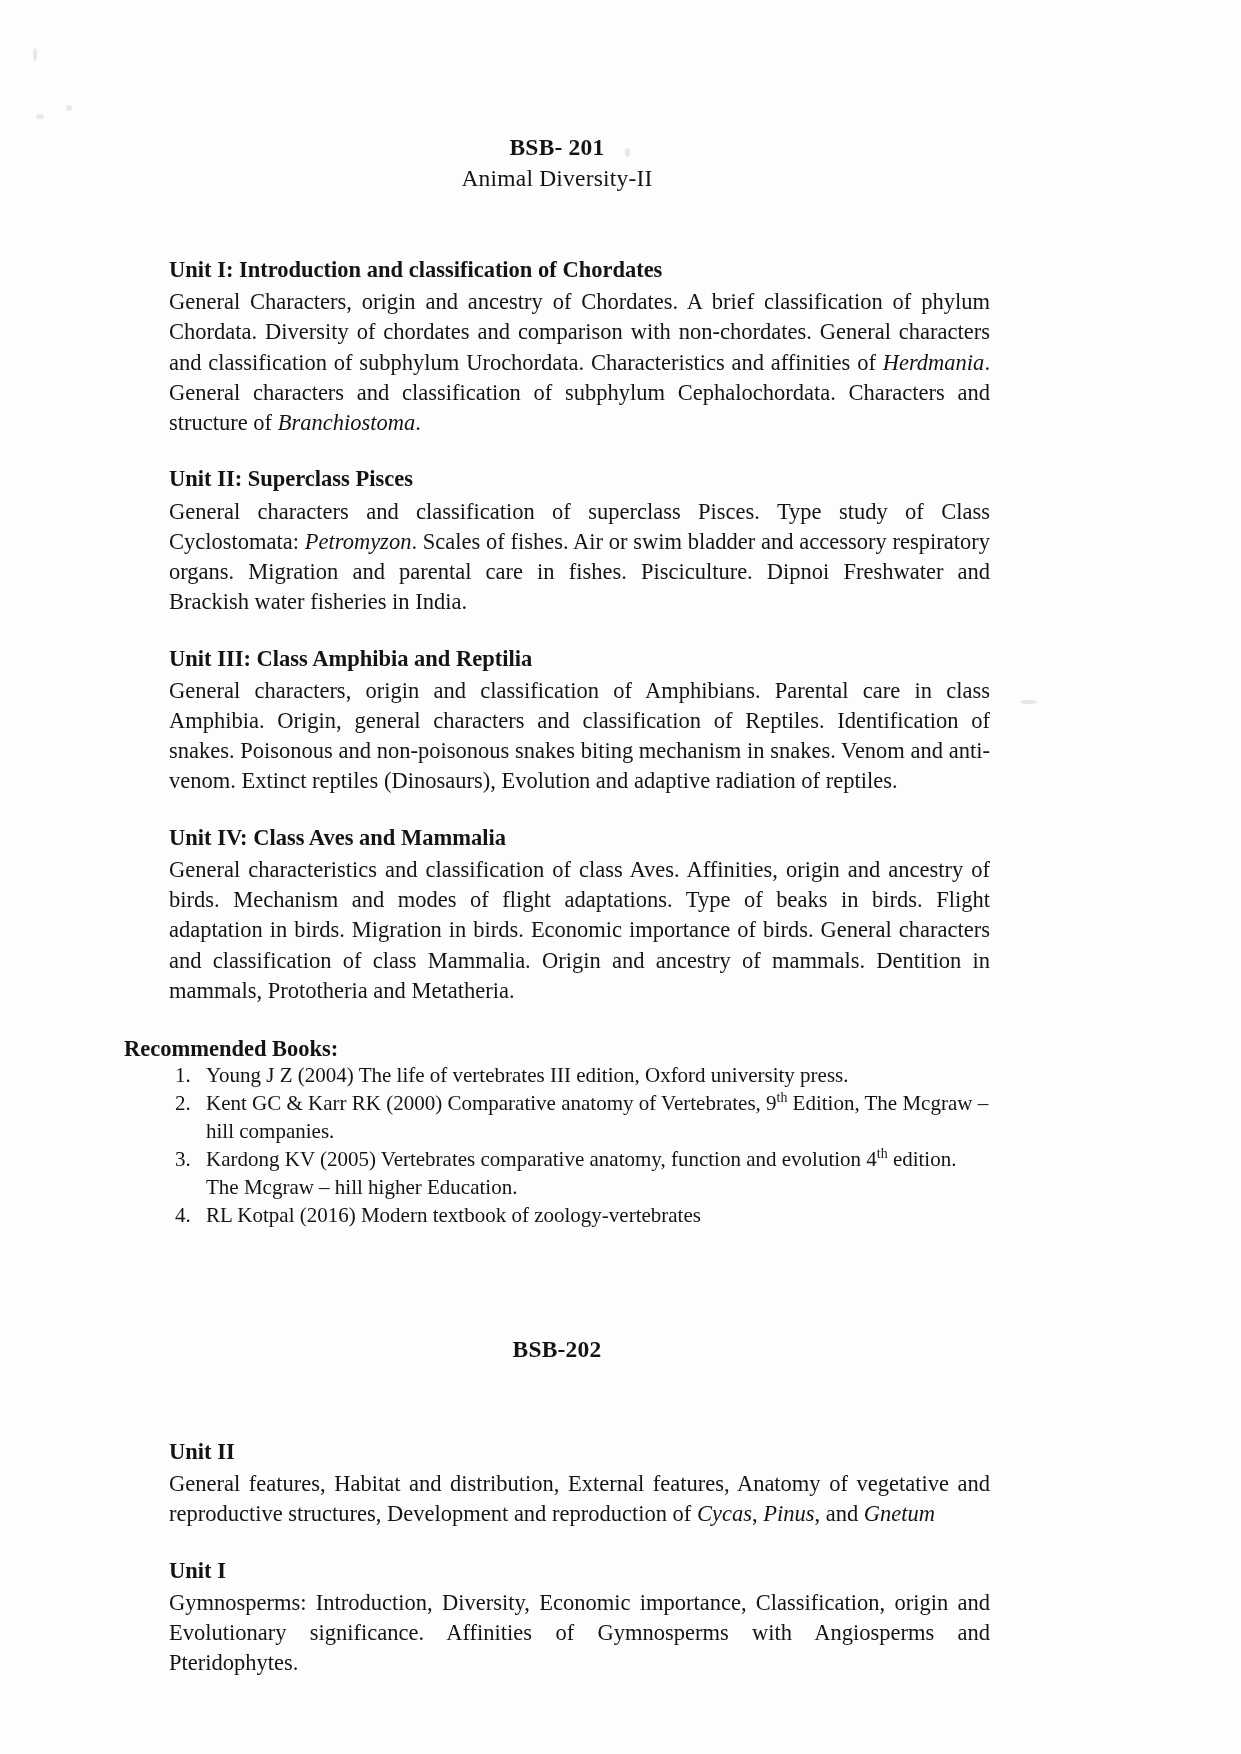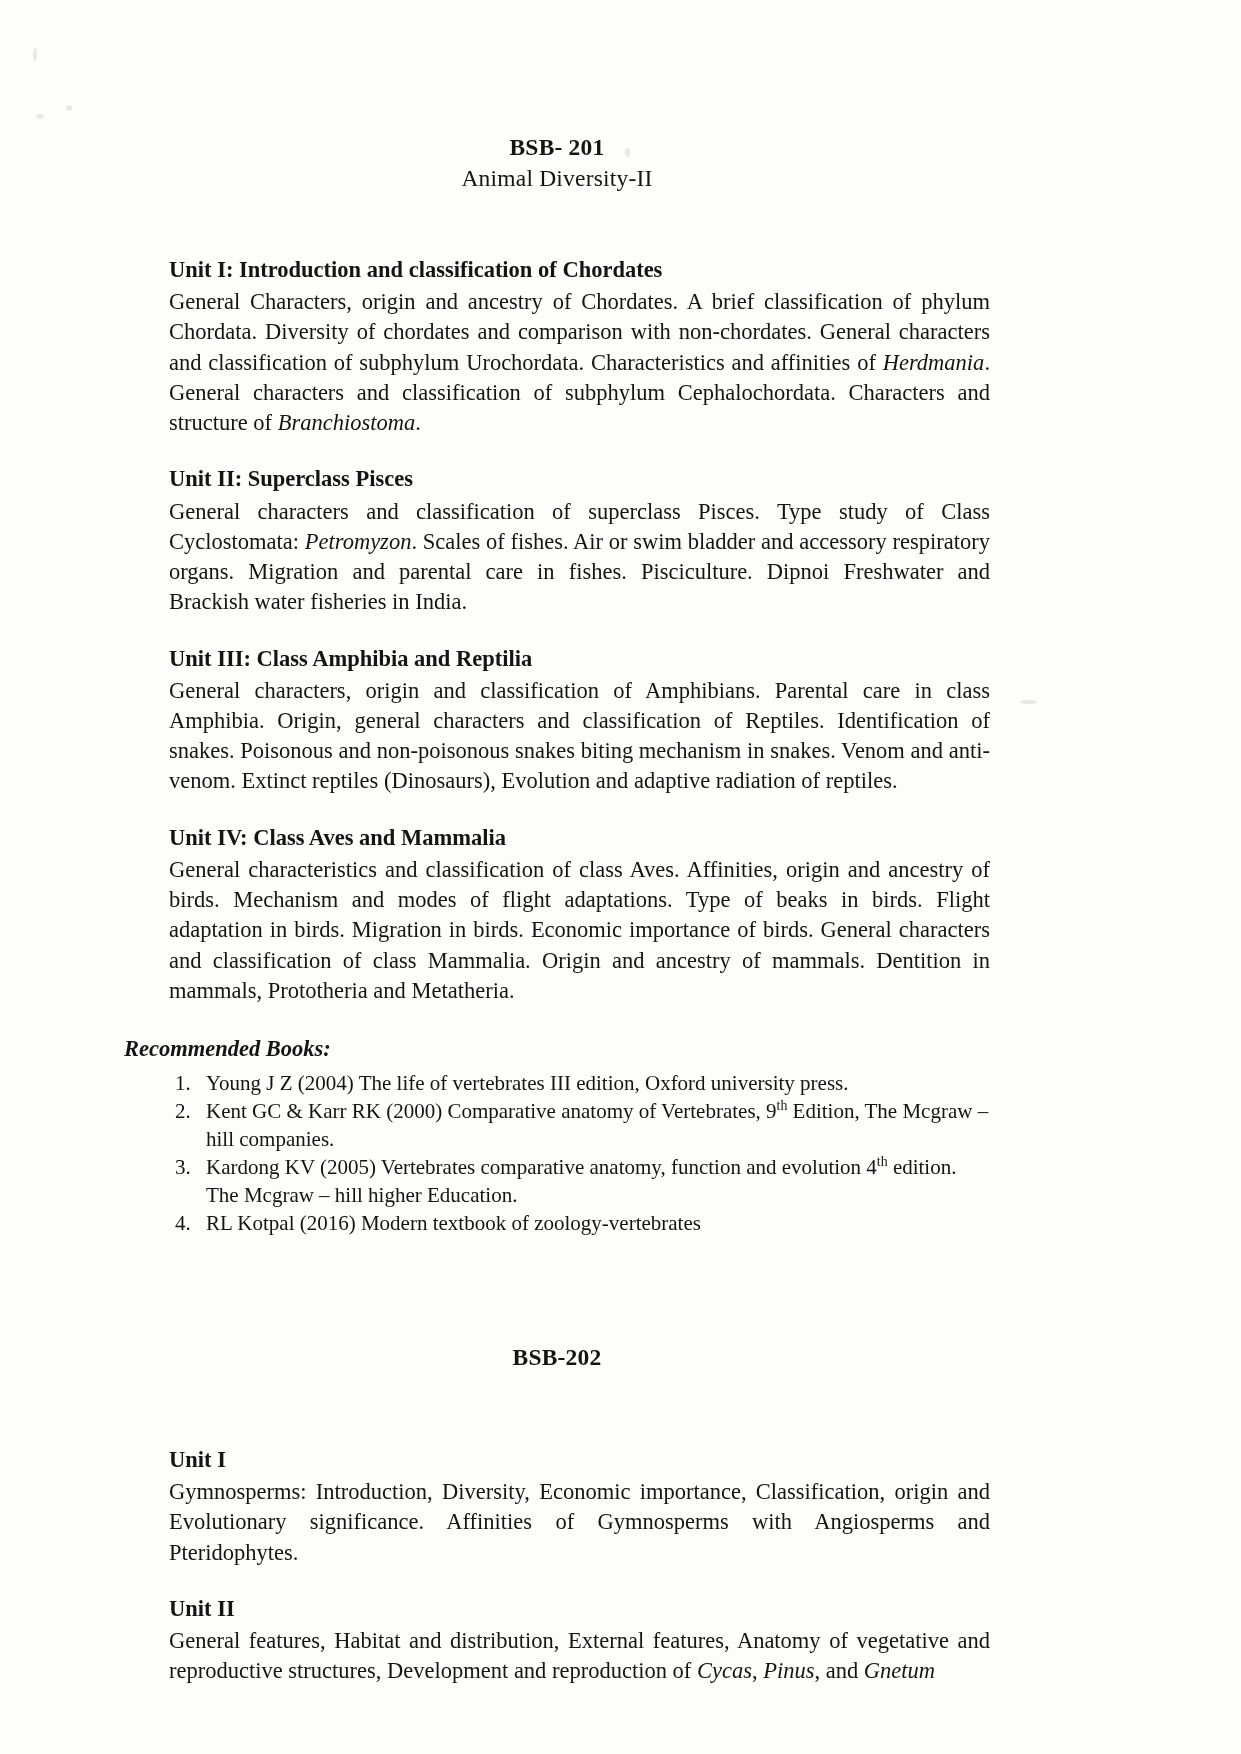--- a/index.html
+++ b/index.html
@@ -61,22 +61,20 @@
     text-justify: inter-word;
     hyphens: none;
   }
   .unit-body i {
     font-style: italic;
   }
   .books-heading {
     font-weight: bold;
     font-size: 22.5px;
     margin-top: 30px;
-    margin-bottom: 8px;
-    font-style: italic;
   }
   ol.books {
     margin: 0;
     padding-left: 72px;
     font-size: 21px;
     line-height: 1.33;
   }
   ol.books li {
     padding-left: 10px;
     margin-bottom: 0px;
@@ -141,24 +139,24 @@
     </div>
 
     <div class="second-doc">
       <div class="gap-lg"></div>
       <div class="doc-title">BSB-202</div>
 
       <div class="gap-lg"></div>
 
       <div id="course2-units">
           <div class="unit-block">
+            <div class="unit-heading">Unit II</div>
+            <p class="unit-body" style="margin: 0px;"><span>General features, Habitat and distribution, External features, Anatomy of vegetative and reproductive structures, Development and reproduction of </span><i>Cycas</i><span>, </span><i>Pinus</i><span>, and </span><i>Gnetum</i></p>
+          </div>
+          <div class="unit-block">
             <div class="unit-heading">Unit I</div>
             <p class="unit-body" style="margin: 0px;"><span>Gymnosperms: Introduction, Diversity, Economic importance, Classification, origin and Evolutionary significance. Affinities of Gymnosperms with Angiosperms and Pteridophytes.</span></p>
-          </div>
-          <div class="unit-block">
-            <div class="unit-heading">Unit II</div>
-            <p class="unit-body" style="margin: 0px;"><span>General features, Habitat and distribution, External features, Anatomy of vegetative and reproductive structures, Development and reproduction of </span><i>Cycas</i><span>, </span><i>Pinus</i><span>, and </span><i>Gnetum</i></p>
           </div>
         </div>
     </div>
 
   </div>
 </div>
 
 </body></html>

